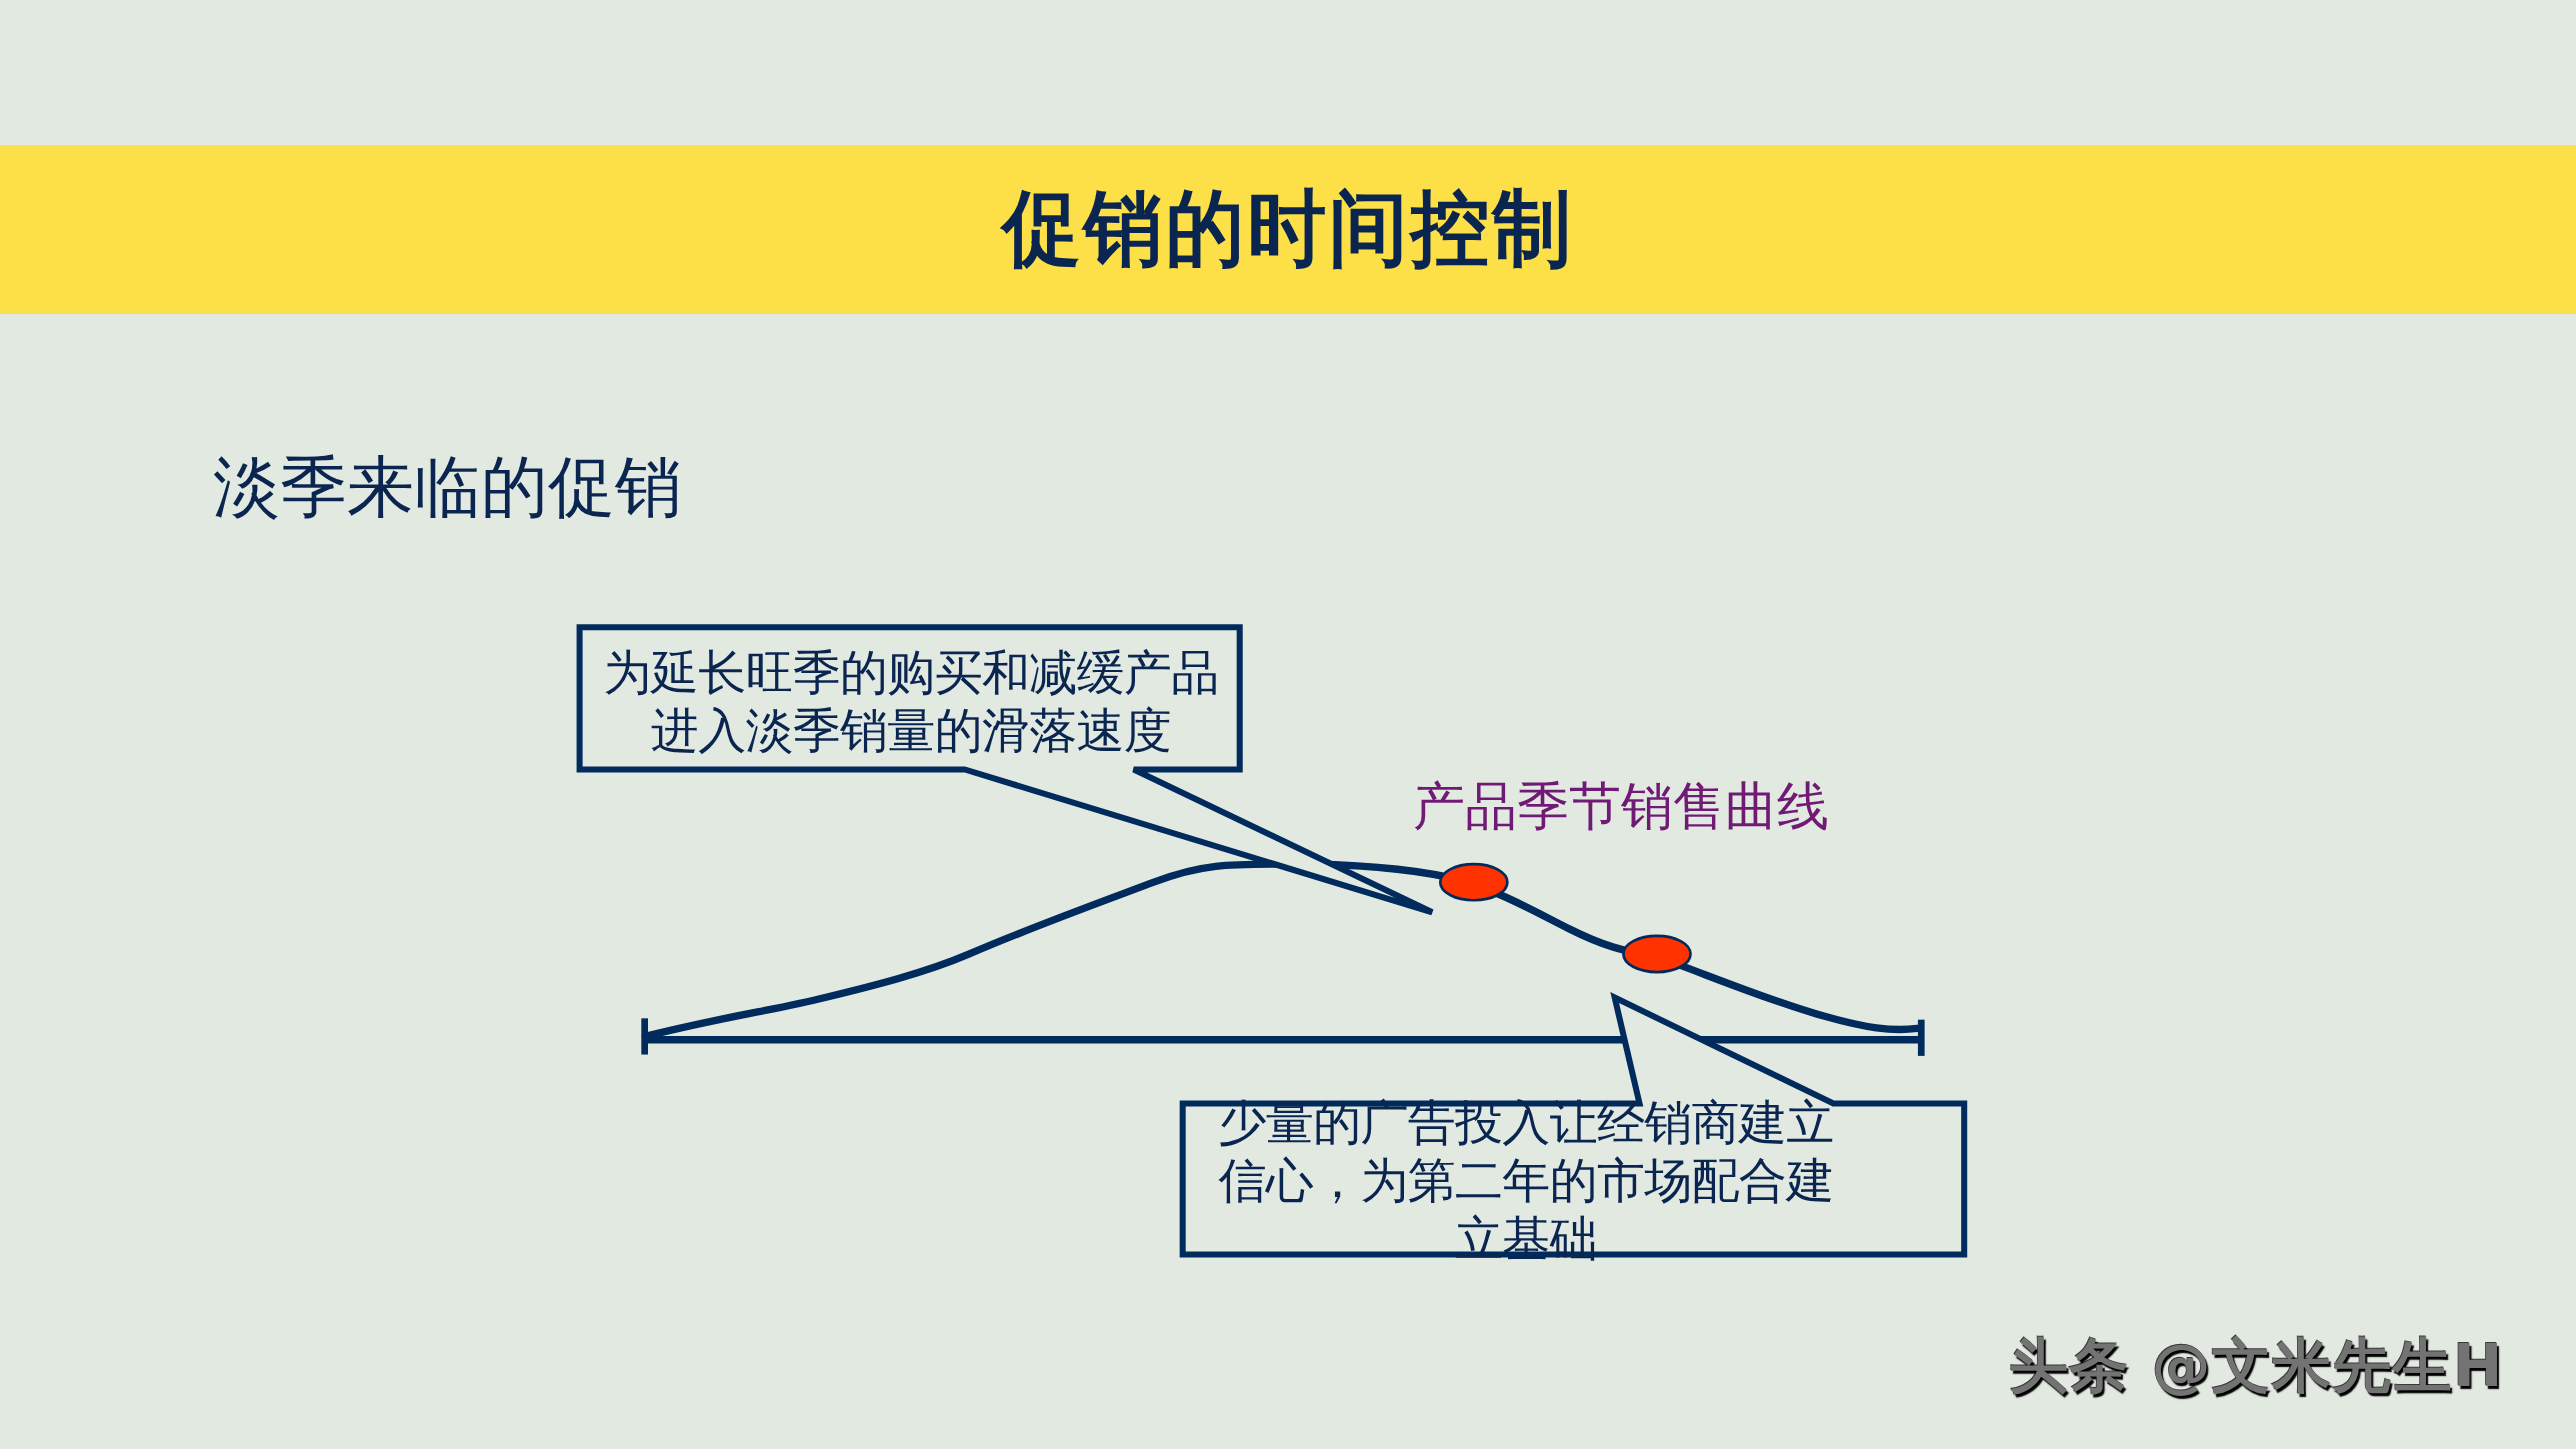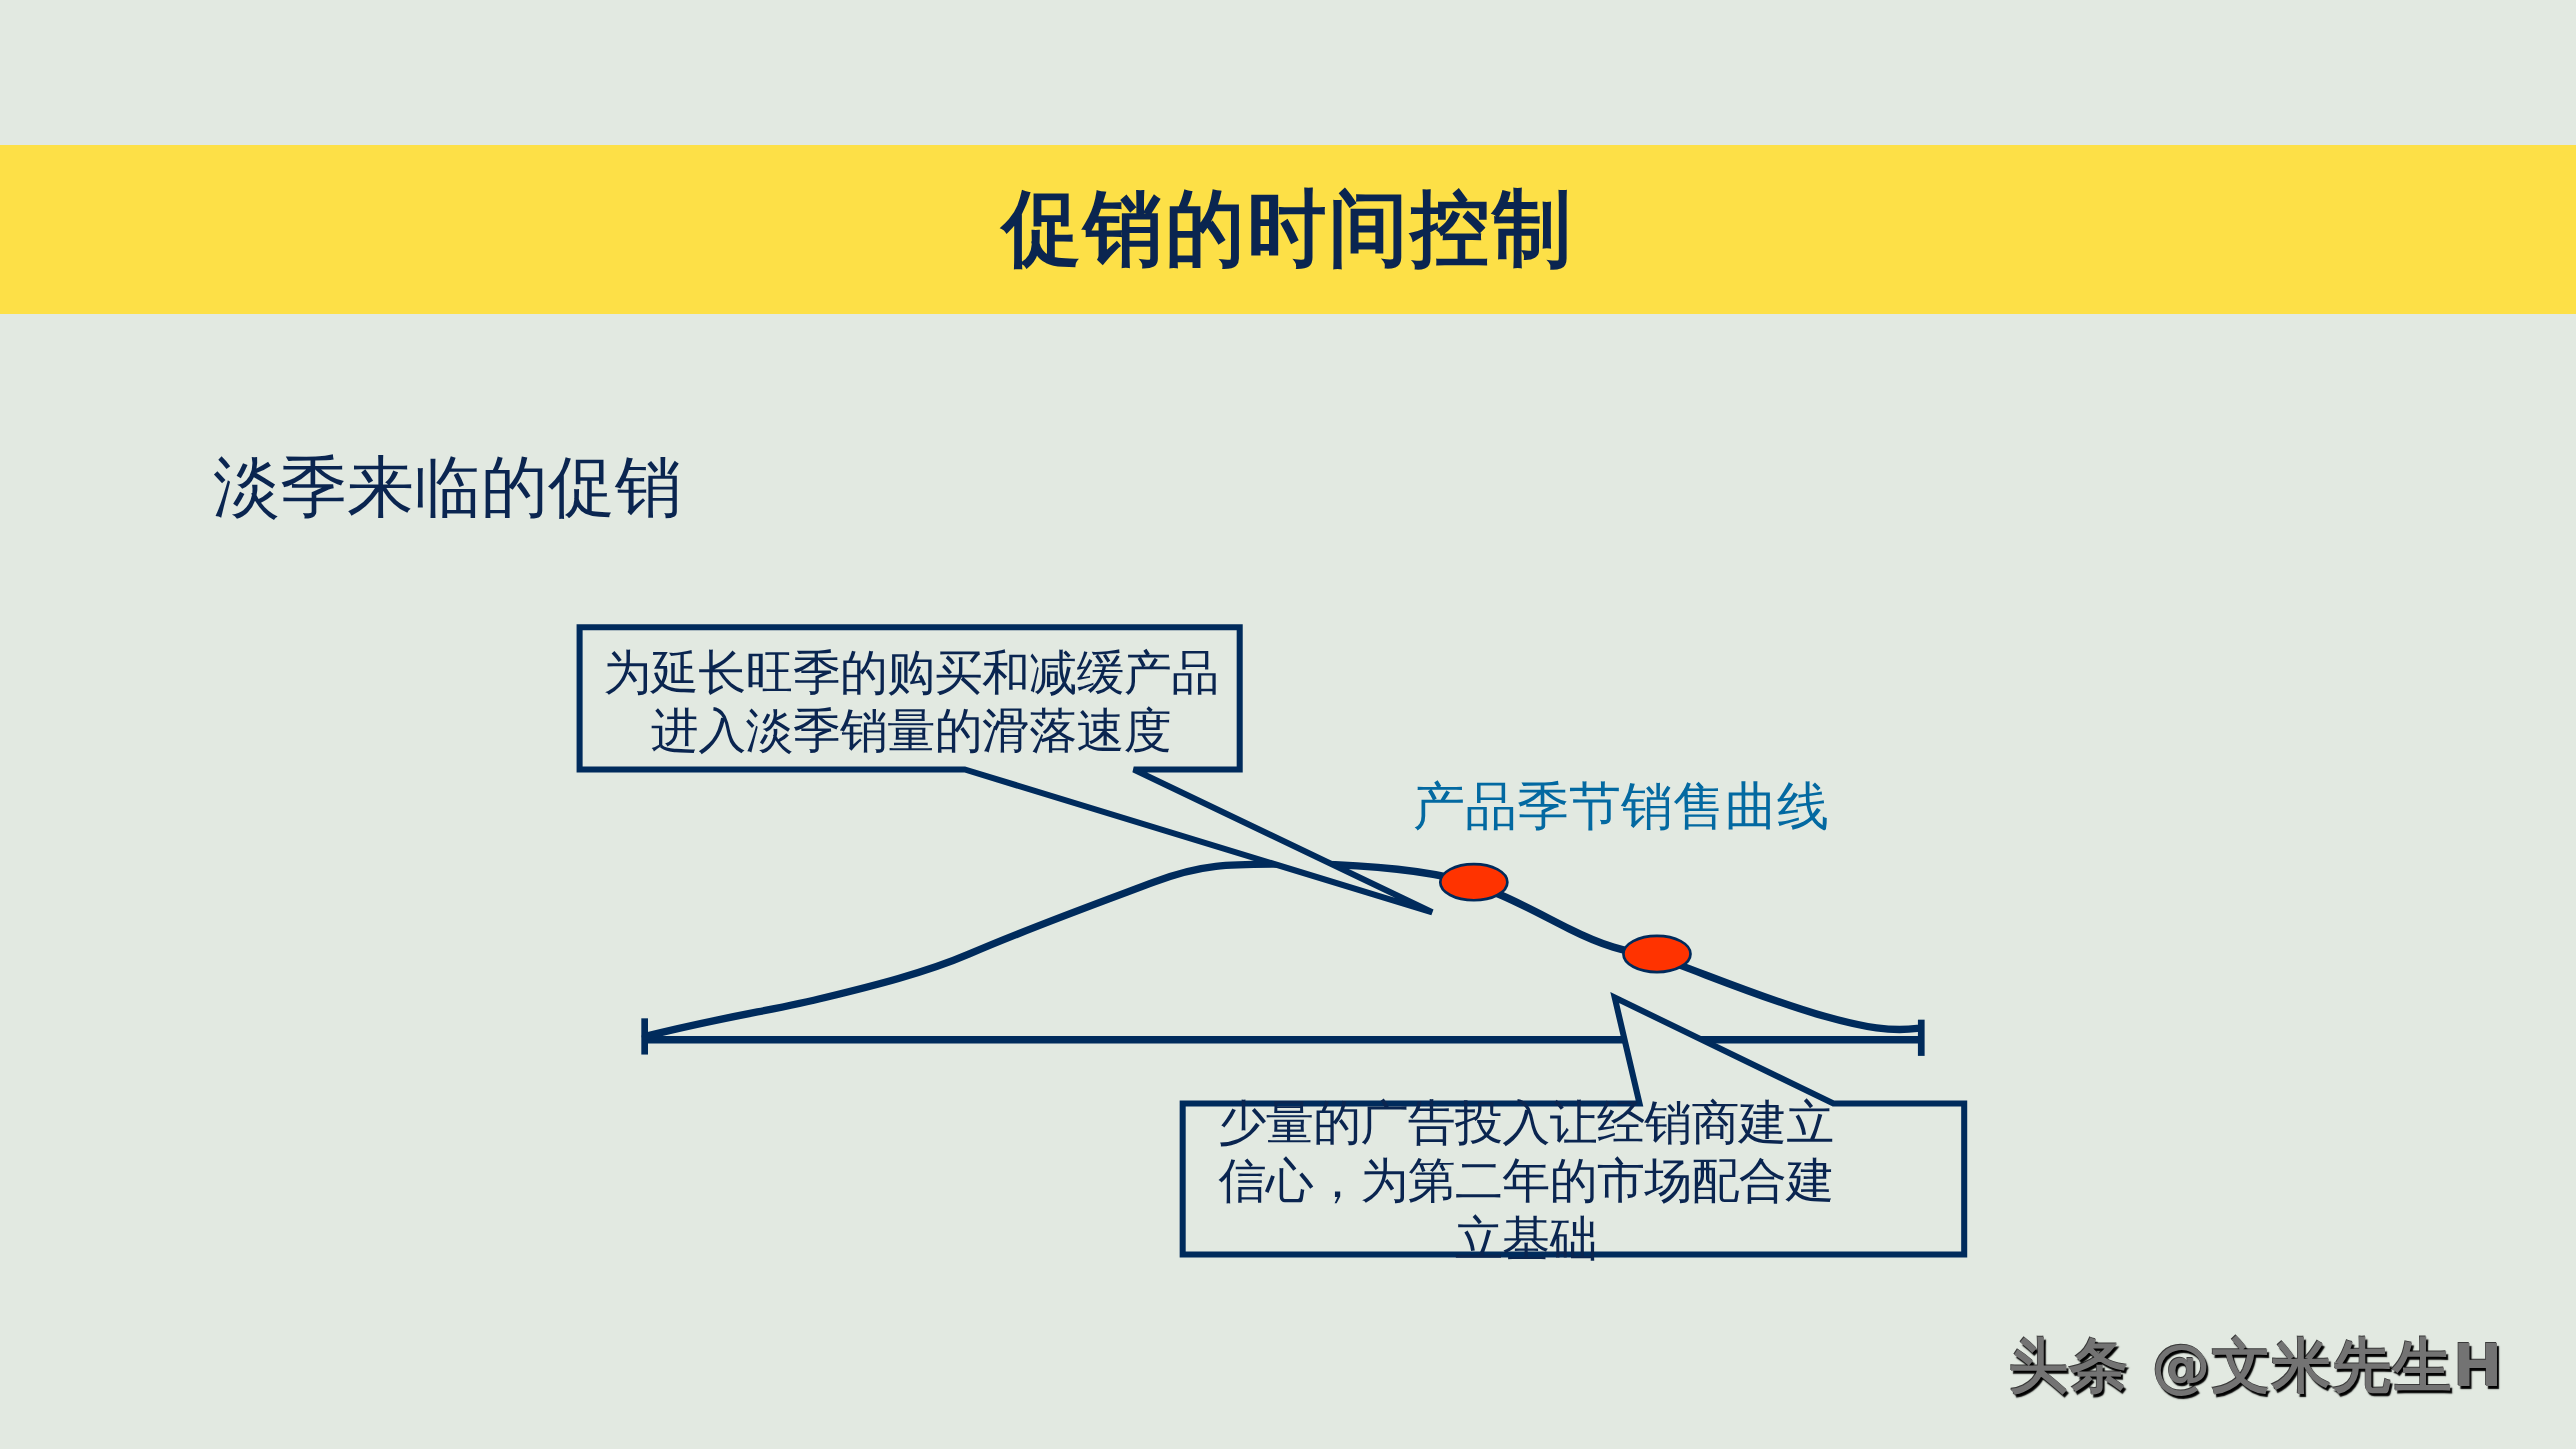--- a/index.html
+++ b/index.html
@@ -29,21 +29,21 @@
   svg.diagram { position: absolute; left: 0; top: 0; width: 2576px; height: 1449px; }
   .callout-text {
     position: absolute; display: flex; align-items: center; justify-content: center;
     text-align: center; color: #0A2550; font-size: 48px; line-height: 58px;
     box-sizing: border-box; letter-spacing: -0.7px;
   }
   .callout-1 { left: 584px; top: 632px; width: 654px; height: 138px; padding: 0 8px; }
   .callout-2 { left: 1187px; top: 1107px; width: 678px; height: 145px; padding: 0 13.4px; }
   .curve-label {
     position: absolute; left: 1413px; top: 778px;
-    font-size: 52px; color: #0369a1; line-height: 1.1;
+    font-size: 52px; color: #701a75; line-height: 1.1;
   }
   .watermark {
     position: absolute; left: 2009px; top: 1334px;
     font-size: 59px; color: #737373; font-weight: bold; line-height: 1.1;
     text-shadow: 2px 2.7px 1.3px #000000, -0.7px -0.7px 0 #3a3a3a;
     letter-spacing: 1.3px;
   }
 </style>
 </head>
 <body>

